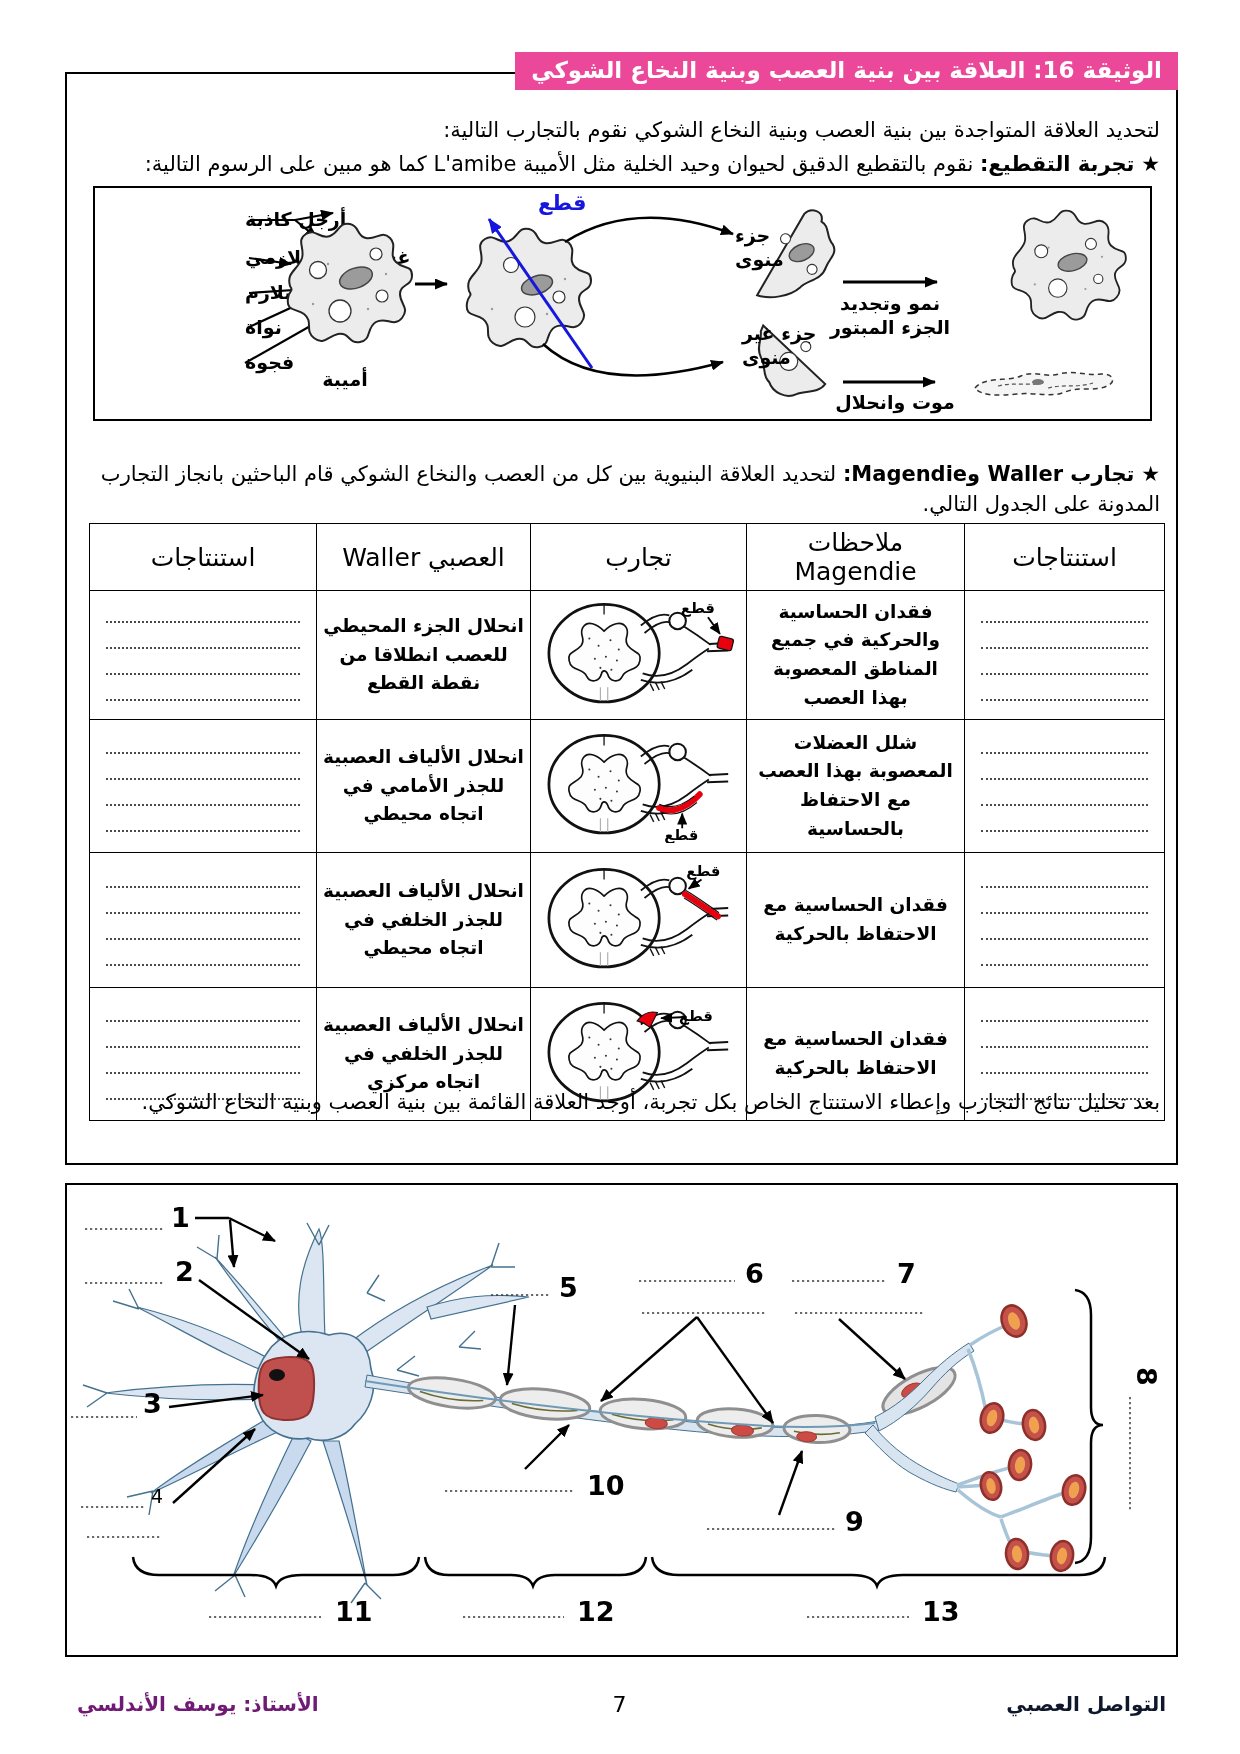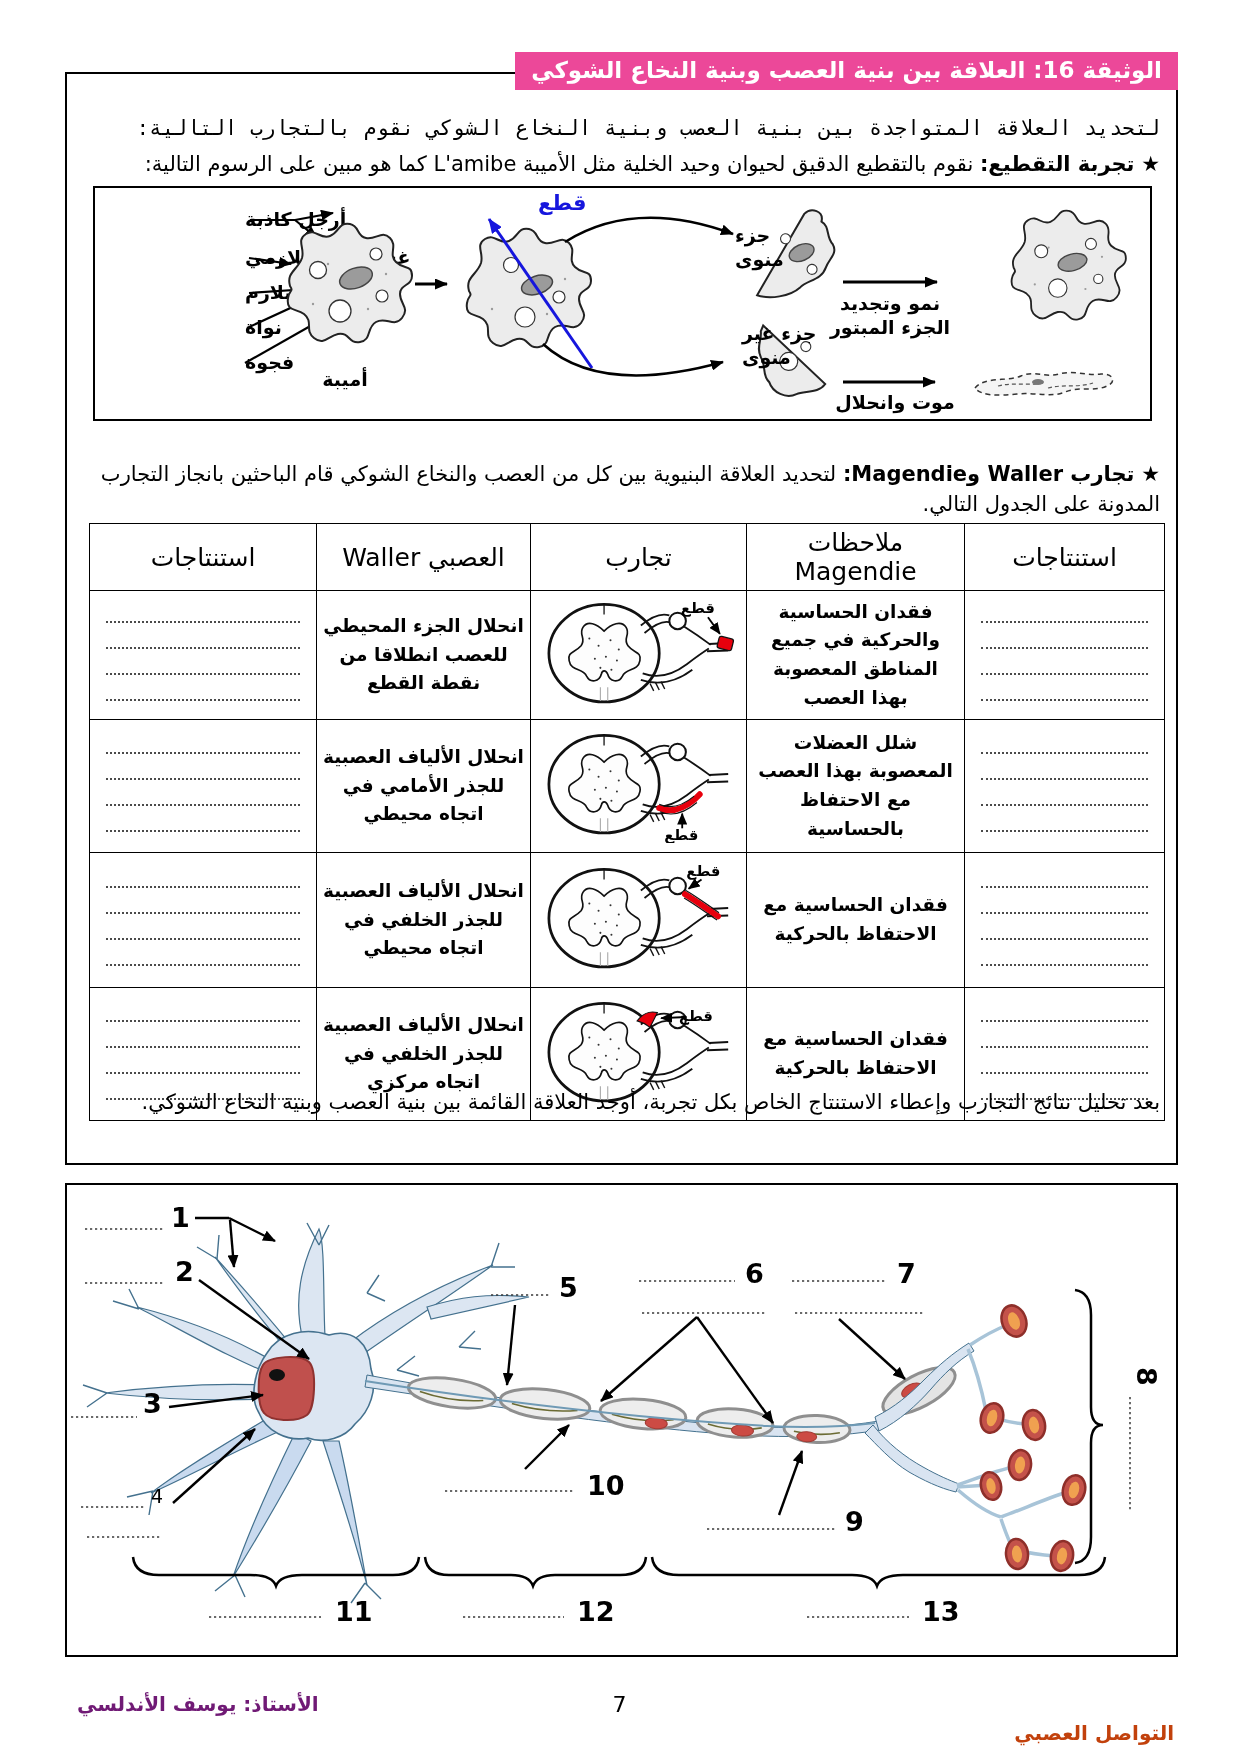--- a/index.html
+++ b/index.html
@@ -6,21 +6,21 @@
   body{width:1240px;height:1754px;position:relative;font-family:"DejaVu Sans",sans-serif;color:#000;}
   .doc-box{position:absolute;border:2px solid #000;background:#fff;}
   #doc16{left:65px;top:72px;width:1109px;height:1089px;}
   #doc17{left:65px;top:1183px;width:1109px;height:470px;}
   .title-bar{position:absolute;background:#ec4899;color:#fff;font-weight:bold;font-size:23px;
              padding:5px 16px 7px;direction:rtl;white-space:nowrap;}
   #doc16 .title-bar{top:-22px;right:-2px;}
   #doc17 .title-bar{top:-2px;right:-2px;}
   .para{position:absolute;direction:rtl;text-align:right;font-size:21px;line-height:1.45;}
   .b{font-weight:bold;}
-  #intro16{top:20px;right:16px;left:16px;font-family:Liberation Mono, monospace;}
+  #intro16{top:20px;right:16px;left:16px;}
   #exp1{top:54px;right:16px;left:16px;}
   #exp2{top:364px;right:16px;left:16px;}
   #outro16{top:992px;right:16px;left:16px;}
   #amoebaFig{position:absolute;top:112px;left:26px;width:1055px;height:231px;border:2px solid #000;}
   
   #expTable{position:absolute;top:449px;left:22px;width:1075px;border-collapse:collapse;direction:rtl;
             table-layout:fixed;}
   #expTable th,#expTable td{border:1.6px solid #000;vertical-align:middle;text-align:center;padding:4px 6px;}
   #expTable th{height:34px;font-size:25px;font-weight:normal;}
   #expTable td{font-size:18.5px;font-weight:bold;line-height:1.55;}
@@ -28,21 +28,21 @@
   #expTable tr.r2 td{height:112px;}
   #expTable tr.r3 td{height:114px;}
   #expTable tr.r4 td{height:112px;}
   .ansCell{padding:10px 14px !important;}
   .dl{border-bottom:2px dotted #4a4a4a;height:0;margin:24px 2px 0;}
   .dl:first-child{margin-top:12px;}
   .diagWrap{display:flex;align-items:center;justify-content:center;}
   footer{position:absolute;left:65px;top:1692px;width:1109px;height:34px;font-size:20px;font-weight:bold;}
   .fL{position:absolute;left:12px;color:#701a75;direction:rtl;}
   .fC{position:absolute;left:50%;transform:translateX(-50%);color:#000;font-size:22px;font-weight:normal;}
-  .fR{position:absolute;right:0;color:#c2410c;direction:rtl;margin-top:29px;}
+  .fR{position:absolute;right:8px;color:#0f172a;direction:rtl;}
   svg text{font-family:"DejaVu Sans",sans-serif;}
   .svgAr{font-size:19px;font-weight:bold;direction:rtl;}
   .svgNum{font-size:27px;font-weight:bold;}
   .dotline{stroke:#3a3a3a;stroke-width:1.5;stroke-dasharray:2.2 2.8;fill:none;}
   .arw{stroke:#000;fill:none;}
 </style>
 </head>
 <body>
 
 <svg width="0" height="0" style="position:absolute" aria-hidden="true">

